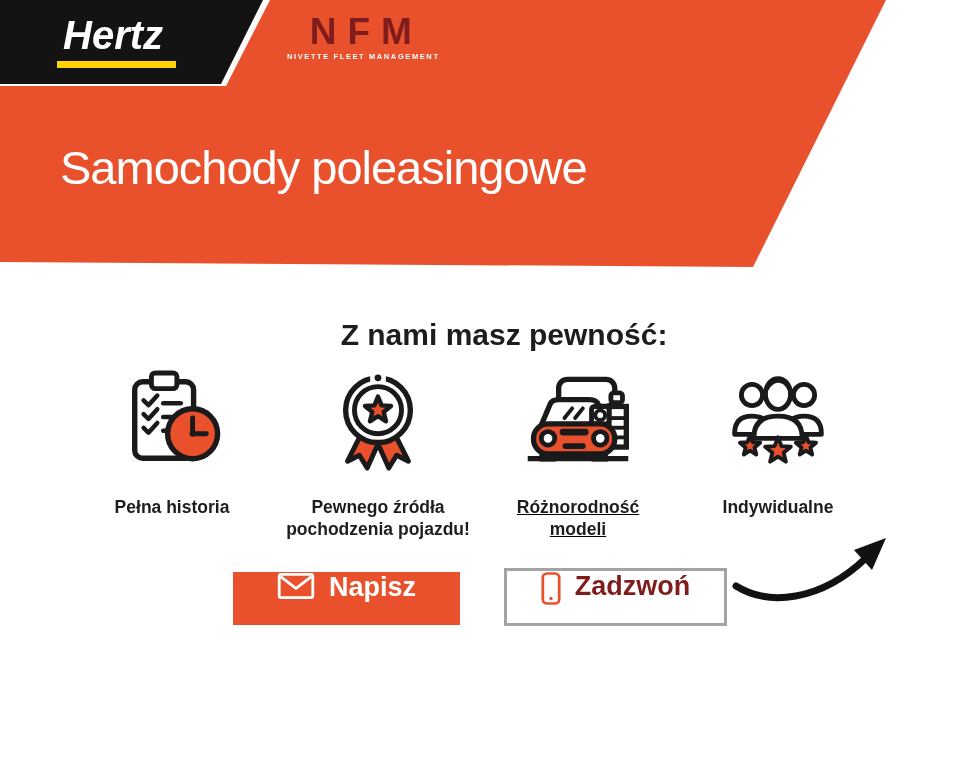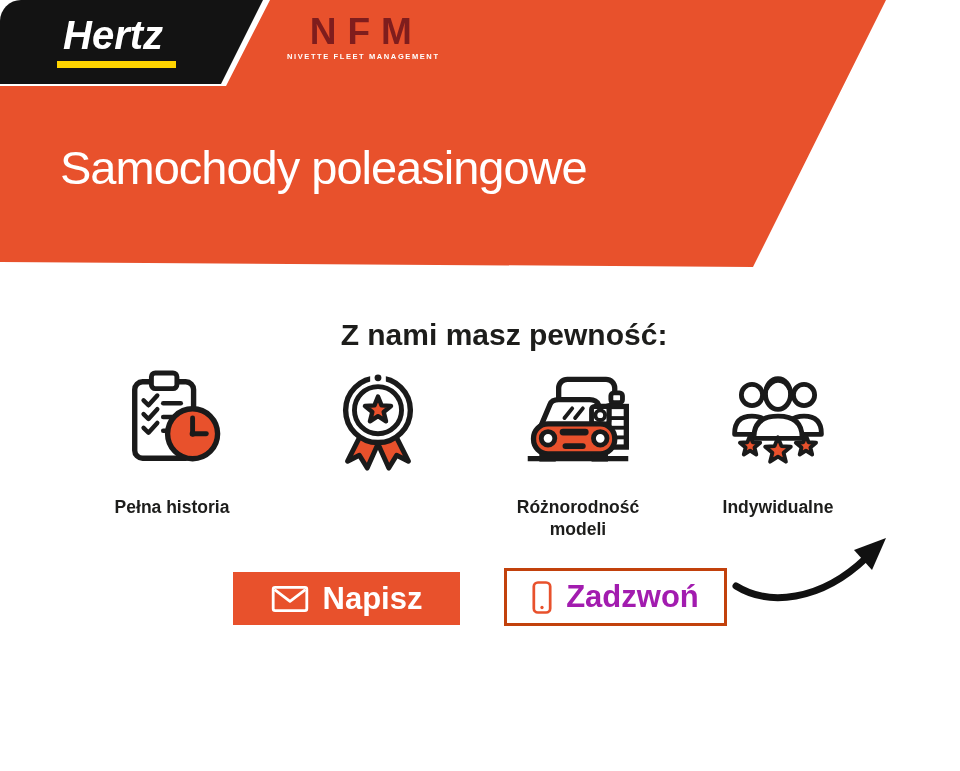--- a/index.html
+++ b/index.html
@@ -1,18 +1,18 @@
 <!DOCTYPE html>
 <html><head>
 <meta charset="utf-8">
 <style>
   * { margin:0; padding:0; box-sizing:border-box; }
   html,body { background:#fff; }
   body { font-family:"Liberation Sans", sans-serif; }
-  .canvas { position:relative; width:960px; height:771px; background:#ffffff; overflow:hidden;border-radius:21px; }
+  .canvas { position:relative; width:960px; height:771px; background:#ffffff; overflow:hidden; }
 
   .bg-svg { position:absolute; left:0; top:0; width:960px; height:771px; }
 
   
   .hertz-logo { position:absolute; left:57px; top:13px; }
   .hertz-word { color:#ffffff; font-style:italic; font-weight:bold; font-size:40px; letter-spacing:0px; padding:0 4px 0 6px; }
   .hertz-bar { height:7px; background:#FFD400; margin-top:3px; width:119px; }
 
   .nfm-logo { position:absolute; left:287px; top:13px; text-align:center; }
   .nfm-word { color:#7f1d1d; font-weight:bold; font-size:37px; letter-spacing:11px; line-height:1.0; padding-left:6px; }
@@ -21,29 +21,29 @@
   
   .hero-title { position:absolute; left:60px; top:140px; width:700px;
     color:#ffffff; font-size:47px; font-weight:normal; letter-spacing:-1px; }
 
   
   .section-heading { position:absolute; left:0; top:318px; width:960px; text-align:center;
     color:#1D1D1B; font-size:30px; font-weight:bold;margin-left:24px; }
 
   
   .feature { position:absolute; top:366px; width:210px; text-align:center; }
-  .f1 { left:67px; } .f2 { left:273px; } .f3 { left:473px; } .f4 { left:673px; }
+  .f1 { left:67px; } .f2 { left:273px; } .f3 { left:473px;text-decoration:underline; } .f4 { left:673px; }
   .feature .icon-wrap { height:108px; display:flex; align-items:center; justify-content:center; }
   .feature .caption { margin-top:22px; color:#1D1D1B; font-size:17.5px; font-weight:bold; line-height:1.28; }
 
   
-  .btn { position:absolute; display:flex; align-items:center; justify-content:center;
-    gap:14px; font-family:"Liberation Sans", sans-serif; font-weight:bold; font-size:31px; cursor:pointer; }
+  .btn { position:absolute; display:flex; align-items:flex-start; justify-content:center;
+    gap:14px; font-family:"Liberation Sans", sans-serif; font-weight:bold; font-size:27px; cursor:pointer; }
   .btn-write { left:233px; top:572px; width:227px; height:53px; background:#E8512C; border:none; color:#ffffff; }
-  .btn-call  { left:504px; top:568px; width:223px; height:58px; background:#ffffff; border:3px solid #c2410c; color:#a21caf; }
+  .btn-call  { left:504px; top:568px; width:223px; height:58px; background:#ffffff; border:3px solid #a3a3a3; color:#7f1d1d; }
 
   .arrow-wrap { position:absolute; left:730px; top:536px; width:160px; height:76px; }
 
   .ic { display:block; }
 </style>
 </head>
 <body>
 
 <div class="canvas">
 
@@ -92,20 +92,24 @@
     <div class="icon-wrap">
       <svg class="ic" width="110" height="102" viewBox="0 0 110 104">
         <path d="M40 62 L24 94 L36 88 L44 101 L57 72 Z" fill="#E8512C" stroke="#1a1a1a" stroke-width="5" stroke-linejoin="round"></path>
         <path d="M70 62 L86 94 L74 88 L66 101 L53 72 Z" fill="#E8512C" stroke="#1a1a1a" stroke-width="5" stroke-linejoin="round"></path>
         <circle cx="55" cy="42" r="33" fill="#fff" stroke="#1a1a1a" stroke-width="5.5"></circle>
         <rect x="47" y="3" width="16" height="11" fill="#ffffff"></rect>
         <circle cx="55" cy="9" r="3.5" fill="#1a1a1a"></circle>
         <circle cx="55" cy="42" r="24" fill="none" stroke="#1a1a1a" stroke-width="5"></circle>
         <polygon points="55,28 58.6,37.1 68.3,37.7 60.8,43.9 63.2,53.3 55,48.1 46.8,53.3 49.2,43.9 41.7,37.7 51.4,37.1" fill="#E8512C" stroke="#1a1a1a" stroke-width="4.5" stroke-linejoin="round"></polygon>
       </svg>
+    </div>
+    <div class="caption">
+      <div>Pewnego źródła</div>
+      <div>pochodzenia pojazdu!</div>
     </div>
   </div>
 
   <div class="feature f3">
     <div class="icon-wrap">
       <svg class="ic" width="116" height="102" viewBox="0 0 120 104">
         <rect x="40" y="10" width="58" height="28" rx="9" fill="#fff" stroke="#1a1a1a" stroke-width="5.5"></rect>
         <rect x="94" y="24" width="12" height="10" rx="3" fill="#fff" stroke="#1a1a1a" stroke-width="5"></rect>
         <rect x="92" y="38" width="18" height="42" fill="#fff" stroke="#1a1a1a" stroke-width="5.5"></rect>
         <line x1="94" y1="50" x2="108" y2="50" stroke="#1a1a1a" stroke-width="4"></line>

